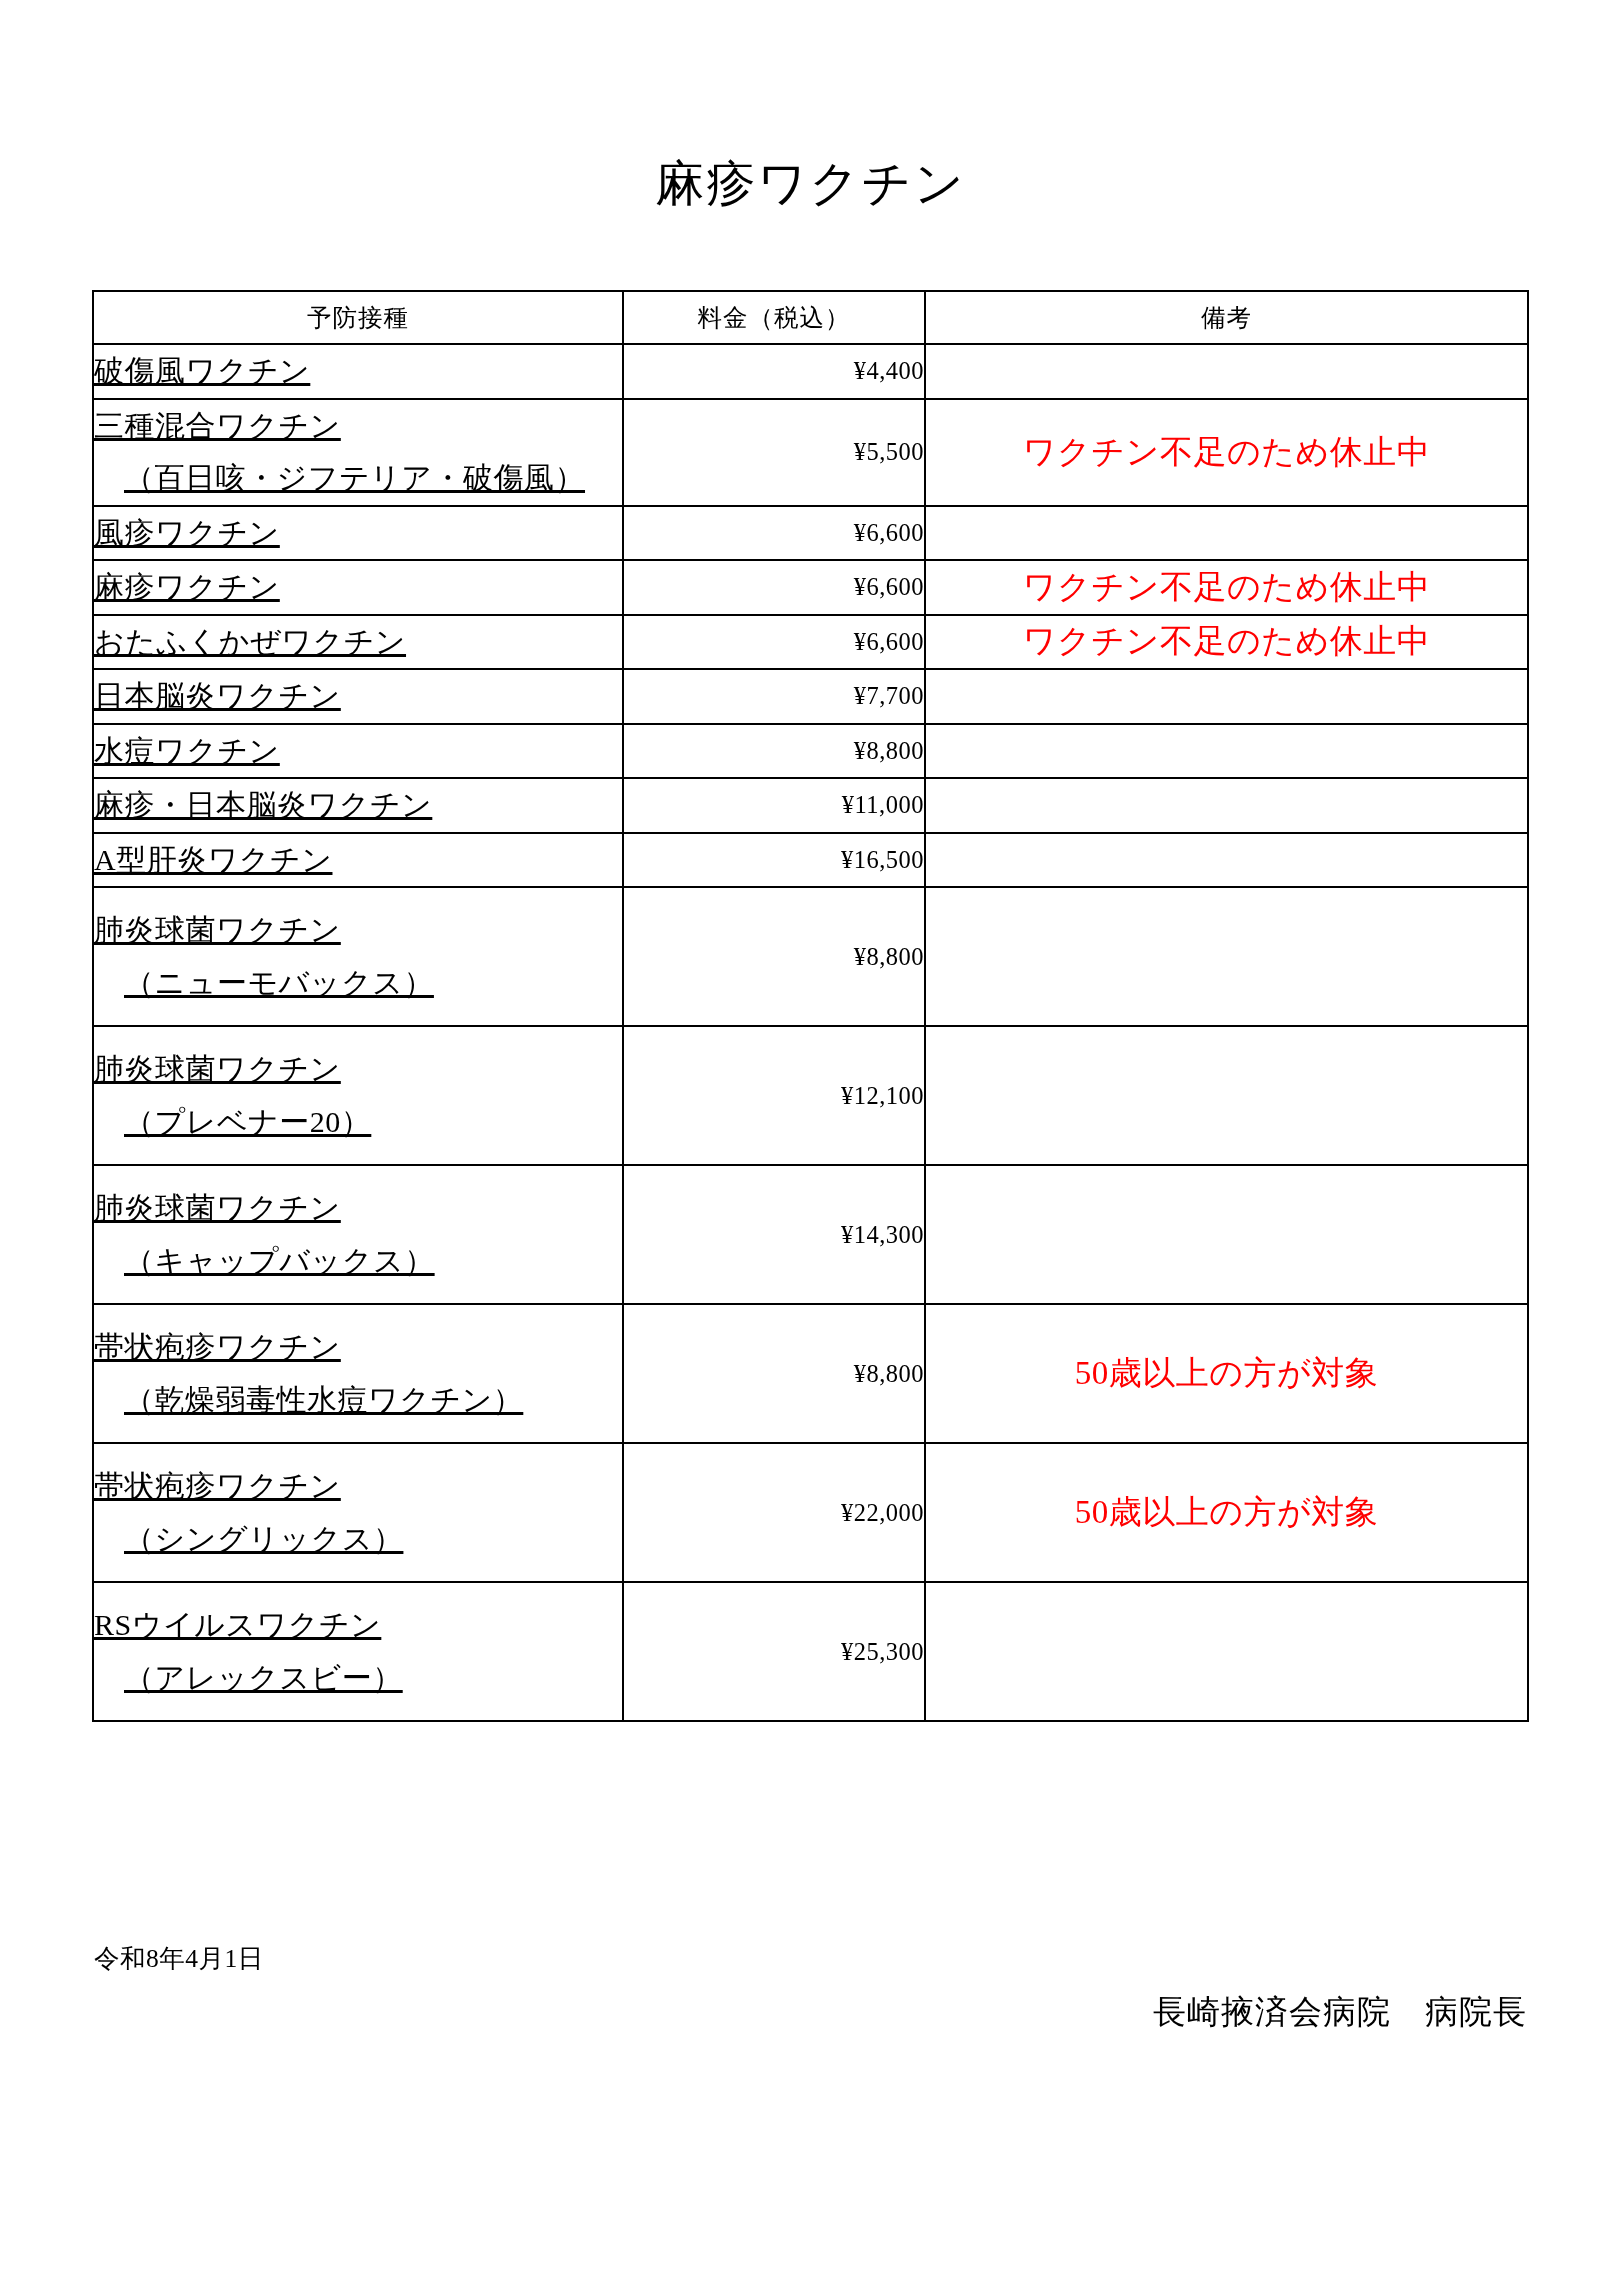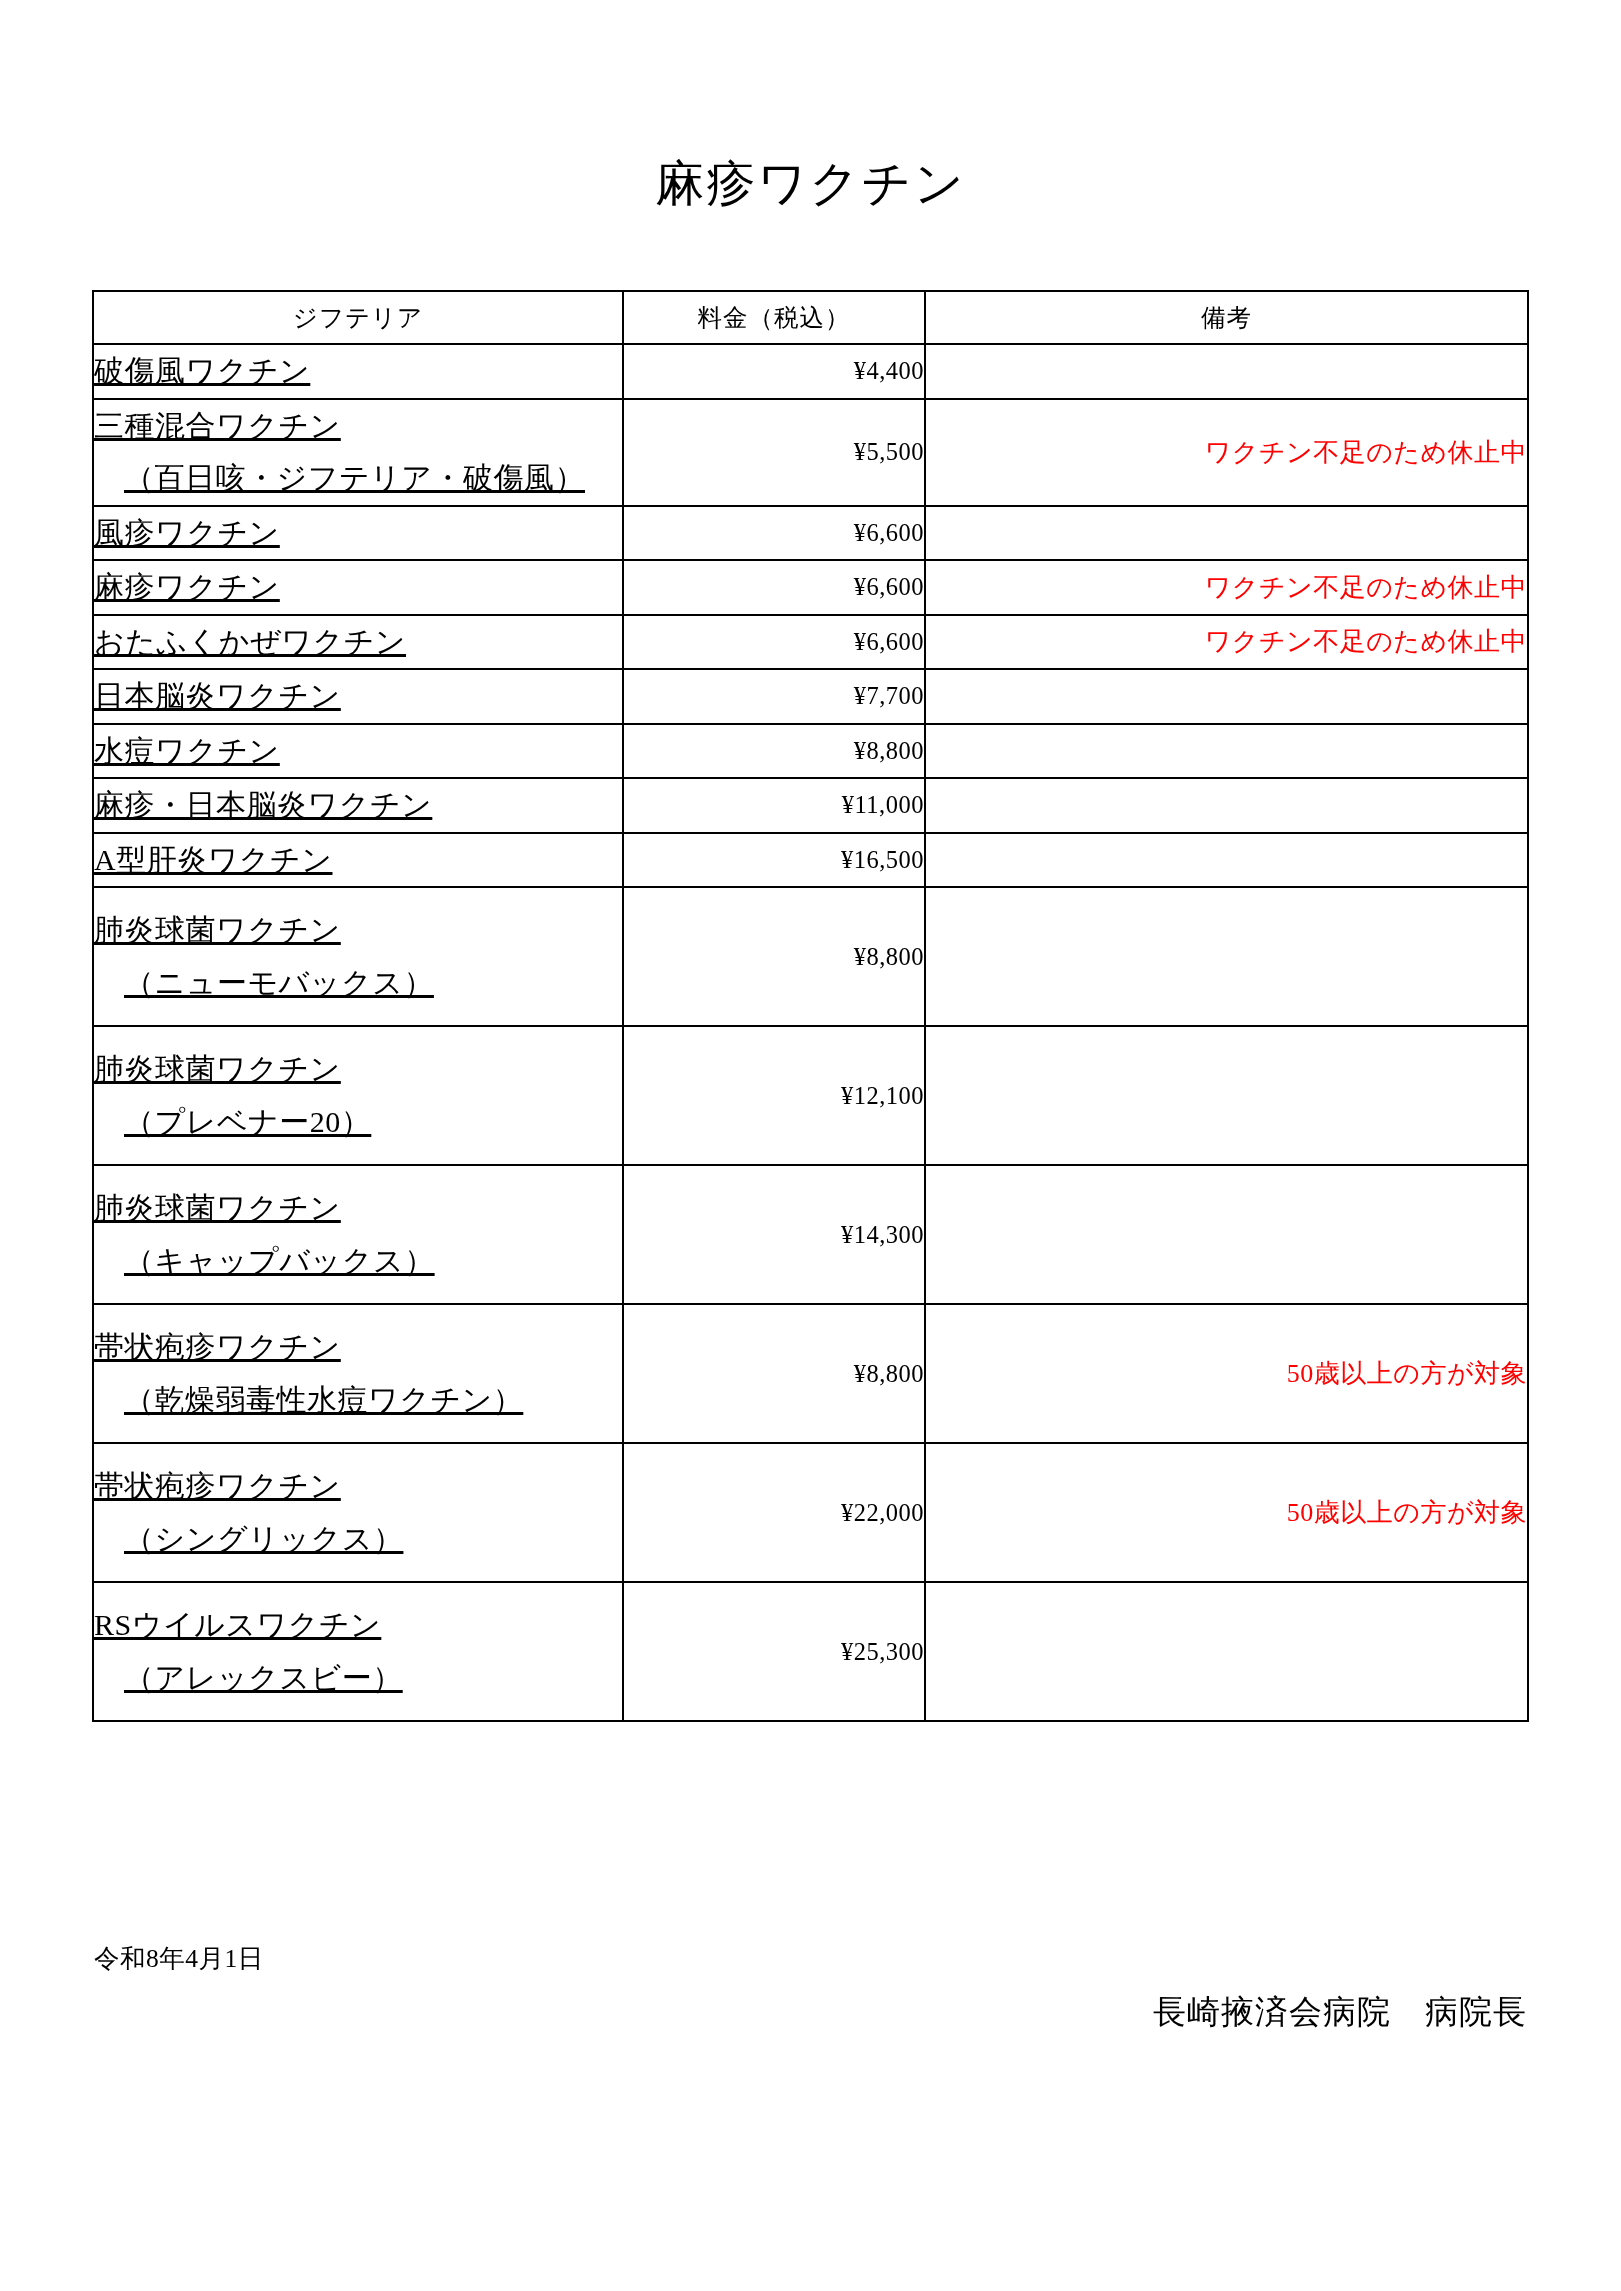--- a/index.html
+++ b/index.html
@@ -82,23 +82,23 @@
   }
   .cell-price {
     text-align: right;
     padding: 0 11.8px 0 5.9px;
     font-size: 24.5px;
     letter-spacing: 0.5px;
     white-space: nowrap;
     margin-left: 16px;
   }
   .cell-note {
-    text-align: right;
+    text-align: center;
     padding: 0 7.8px 0 3.9px;
-    font-size: 26px;
+    font-size: 33px;
     color: #ff0000;
     letter-spacing: 0.5px;
     white-space: nowrap;
   }
   .cell-note.empty { color: #000000; }
 
   tr.row-h1 td { height: 51px; }
   tr.row-h2 td { height: 90px; }
   tr.row-h3 td { height: 137px; }
 
@@ -128,21 +128,21 @@
   <div class="doc-title">麻疹ワクチン</div>
 
   <table class="fee-table">
     <colgroup>
       <col class="c-name">
       <col class="c-price">
       <col class="c-note">
     </colgroup>
     <thead>
       <tr>
-        <th>ジフテリア</th>
+        <th>予防接種</th>
         <th>料金（税込）</th>
         <th>備考</th>
       </tr>
     </thead>
     <tbody id="table-body">
         <tr class="row-h1">
           <td class="cell-name"><span>破傷風ワクチン</span></td>
           <td class="cell-price">¥4,400</td>
           <td class="cell-note empty"></td>
         </tr>

